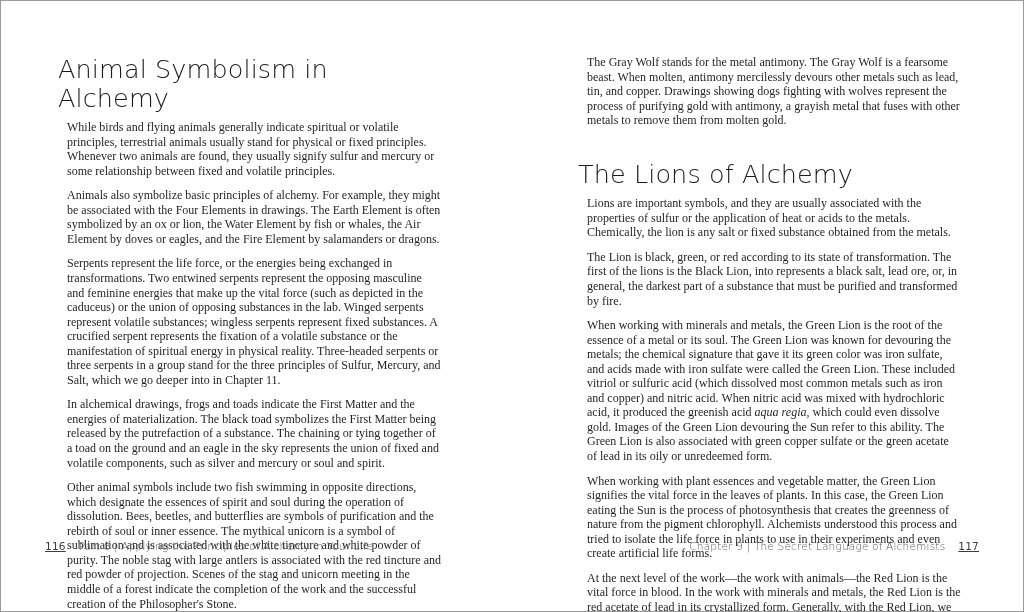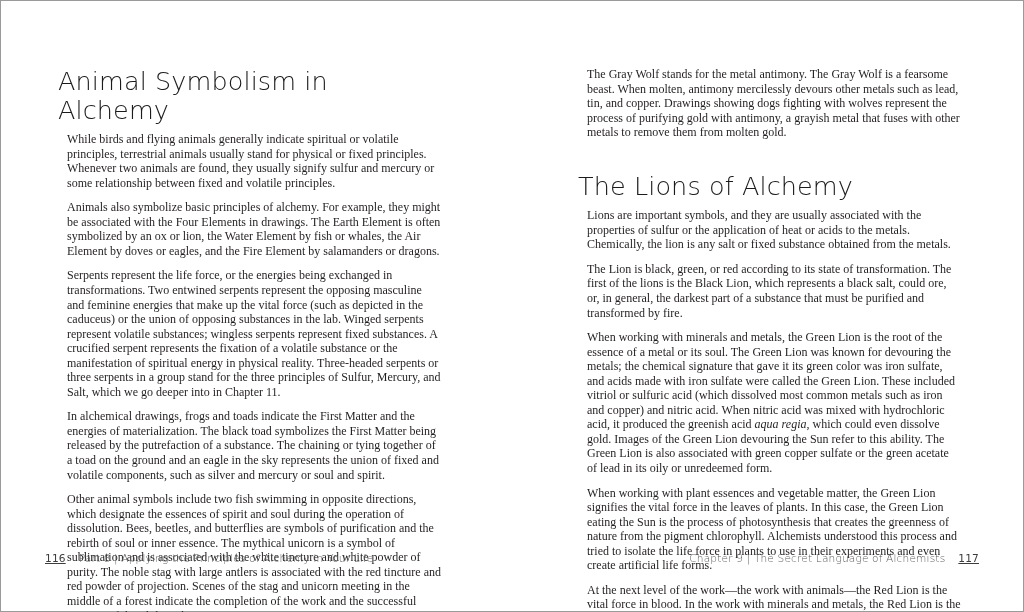--- a/index.html
+++ b/index.html
@@ -17,21 +17,21 @@
   .spread {
     position: relative;
     box-sizing: border-box;
     width: 1024px;
     height: 612px;
     background: #ffffff;
     border: 1px solid #9a9a9a;
   }
   .page {
     position: absolute;
-    top: 12px;
+    top: 0;
     height: 599px;
     box-sizing: border-box;
   }
   .page-left  { left: 0;   width: 511px; }
   .page-right { left: 511px; width: 511px; }
 
   .content {
     position: absolute;
     top: 54px;
     width: 383px;
@@ -107,21 +107,21 @@
     <div class="footer footer-left">
       <span class="folio folio-left">116</span><span class="running-head">Part 8 | Applying the Principles of Alchemy in Your Life</span>
     </div>
   </div>
 
   <div class="page page-right">
     <div class="content">
       <p class="body-text">The Gray Wolf stands for the metal antimony. The Gray Wolf is a fearsome beast. When molten, antimony mercilessly devours other metals such as lead, tin, and copper. Drawings showing dogs fighting with wolves represent the process of purifying gold with antimony, a grayish metal that fuses with other metals to remove them from molten gold.</p>
       <h1 class="section-heading spaced-above">The Lions of Alchemy</h1>
       <p class="body-text">Lions are important symbols, and they are usually associated with the properties of sulfur or the application of heat or acids to the metals. Chemically, the lion is any salt or fixed substance obtained from the metals.</p>
-      <p class="body-text">The Lion is black, green, or red according to its state of transformation. The first of the lions is the Black Lion, which represents a black salt, could ore, or, in general, the darkest part of a substance that must be purified and transformed by fire.</p>
+      <p class="body-text">The Lion is black, green, or red according to its state of transformation. The first of the lions is the Black Lion, into represents a black salt, lead ore, or, in general, the darkest part of a substance that must be purified and transformed by fire.</p>
       <p class="body-text"><span>When working with minerals and metals, the Green Lion is the root of the essence of a metal or its soul. The Green Lion was known for devouring the metals; the chemical signature that gave it its green color was iron sulfate, and acids made with iron sulfate were called the Green Lion. These included vitriol or sulfuric acid (which dissolved most common metals such as iron and copper) and nitric acid. When nitric acid was mixed with hydrochloric acid, it produced the greenish acid </span><em>aqua regia</em><span>, which could even dissolve gold. Images of the Green Lion devouring the Sun refer to this ability. The Green Lion is also associated with green copper sulfate or the green acetate of lead in its oily or unredeemed form.</span></p>
       <p class="body-text">When working with plant essences and vegetable matter, the Green Lion signifies the vital force in the leaves of plants. In this case, the Green Lion eating the Sun is the process of photosynthesis that creates the greenness of nature from the pigment chlorophyll. Alchemists understood this process and tried to isolate the life force in plants to use in their experiments and even create artificial life forms.</p>
       <p class="body-text">At the next level of the work—the work with animals—the Red Lion is the vital force in blood. In the work with minerals and metals, the Red Lion is the red acetate of lead in its crystallized form. Generally, with the Red Lion, we gain control over untamed or unredeemed forces by feeding the Green Lion a seed of gold or purifying it with a catalyst or transmuting agent.</p>
 
     </div>
     <div class="footer footer-right">
       <span class="running-head">Chapter 9 | The Secret Language of Alchemists</span><span class="folio folio-right">117</span>
     </div>
   </div>
 

